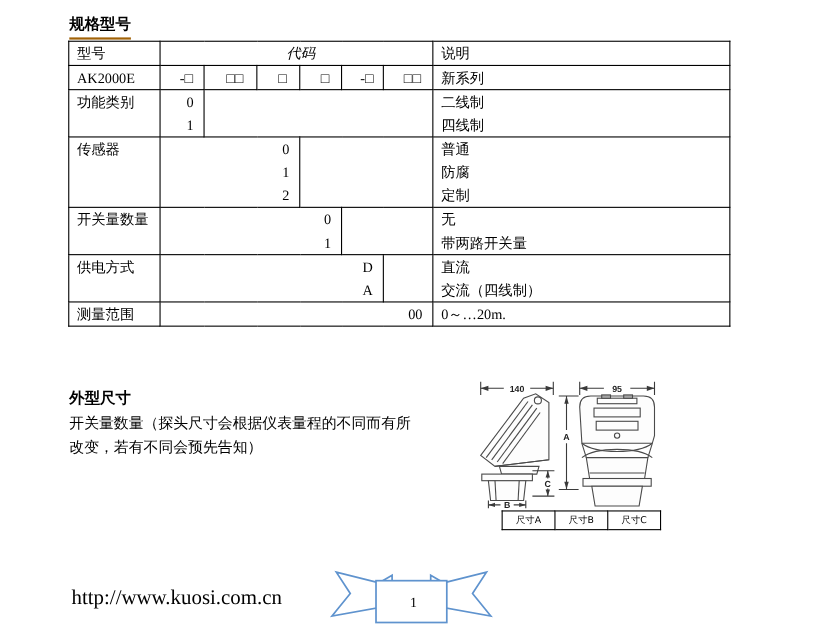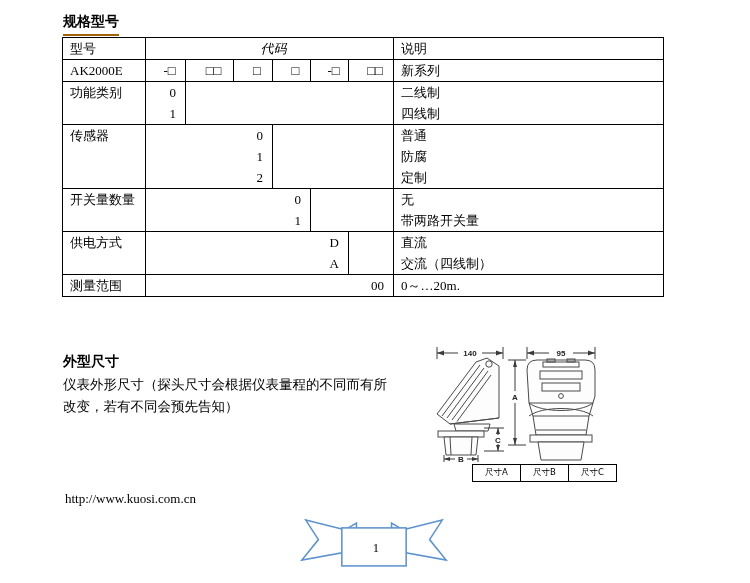--- a/index.html
+++ b/index.html
@@ -35,26 +35,26 @@
   svg.drawing{position:absolute;left:430px;top:338px;}
   svg.drawing text{font-size:8px;font-weight:bold;fill:#222;
         font-family:"Liberation Sans","DejaVu Sans",sans-serif;}
   .ol{fill:#fdfdfd;stroke:#4a4a4a;stroke-width:1;}
   .ln2{fill:none;stroke:#4a4a4a;stroke-width:1;}
   .dim{stroke:#3a3a3a;stroke-width:1;}
   .arr{fill:#3a3a3a;stroke:none;}
 
   
   table.mini{position:absolute;left:456px;top:464px;border-collapse:collapse;
-             font-family:"DejaVu Sans","Liberation Sans",sans-serif;margin-left:16px;}
+             font-family:"DejaVu Sans","Liberation Sans",sans-serif;}
   table.mini td{border:1px solid #000;width:43px;height:16px;text-align:center;
                 font-size:8.5px;padding:0 2px;white-space:nowrap;}
 
   
-  .url{position:absolute;left:65px;top:491px;font-size:13px;}
+  .url{position:absolute;left:65px;top:533px;font-size:19px;}
   svg.ribbon{position:absolute;left:296px;top:515px;}
   svg.ribbon text{font-size:13px;fill:#000;font-family:"Liberation Serif",serif;}
 </style>
 </head>
 <body>
 
 <div class="page">
 
   <div class="sec-title underlined" id="title-spec">规格型号</div>
 
@@ -182,21 +182,21 @@
         <td class="desc">
           <div class="ln">0～…20m.</div>
         </td>
       </tr>
     </tbody>
   </table>
 
   <div class="sec-title" id="title-dims">外型尺寸</div>
 
   <div class="note">
-    <span>仪表外形尺寸（探头尺寸会根据仪表量程的不同而有所</span><br>
+    <span>开关量数量（探头尺寸会根据仪表量程的不同而有所</span><br>
     <span>改变，若有不同会预先告知）</span>
   </div>
 
   <svg class="drawing" width="245" height="125" viewBox="0 0 245 125">
 
     <g>
 
       <line class="dim" x1="7" y1="9" x2="7" y2="21"></line>
       <line class="dim" x1="73" y1="9" x2="73" y2="21"></line>
       <line class="dim" x1="7" y1="15" x2="28" y2="15"></line>

